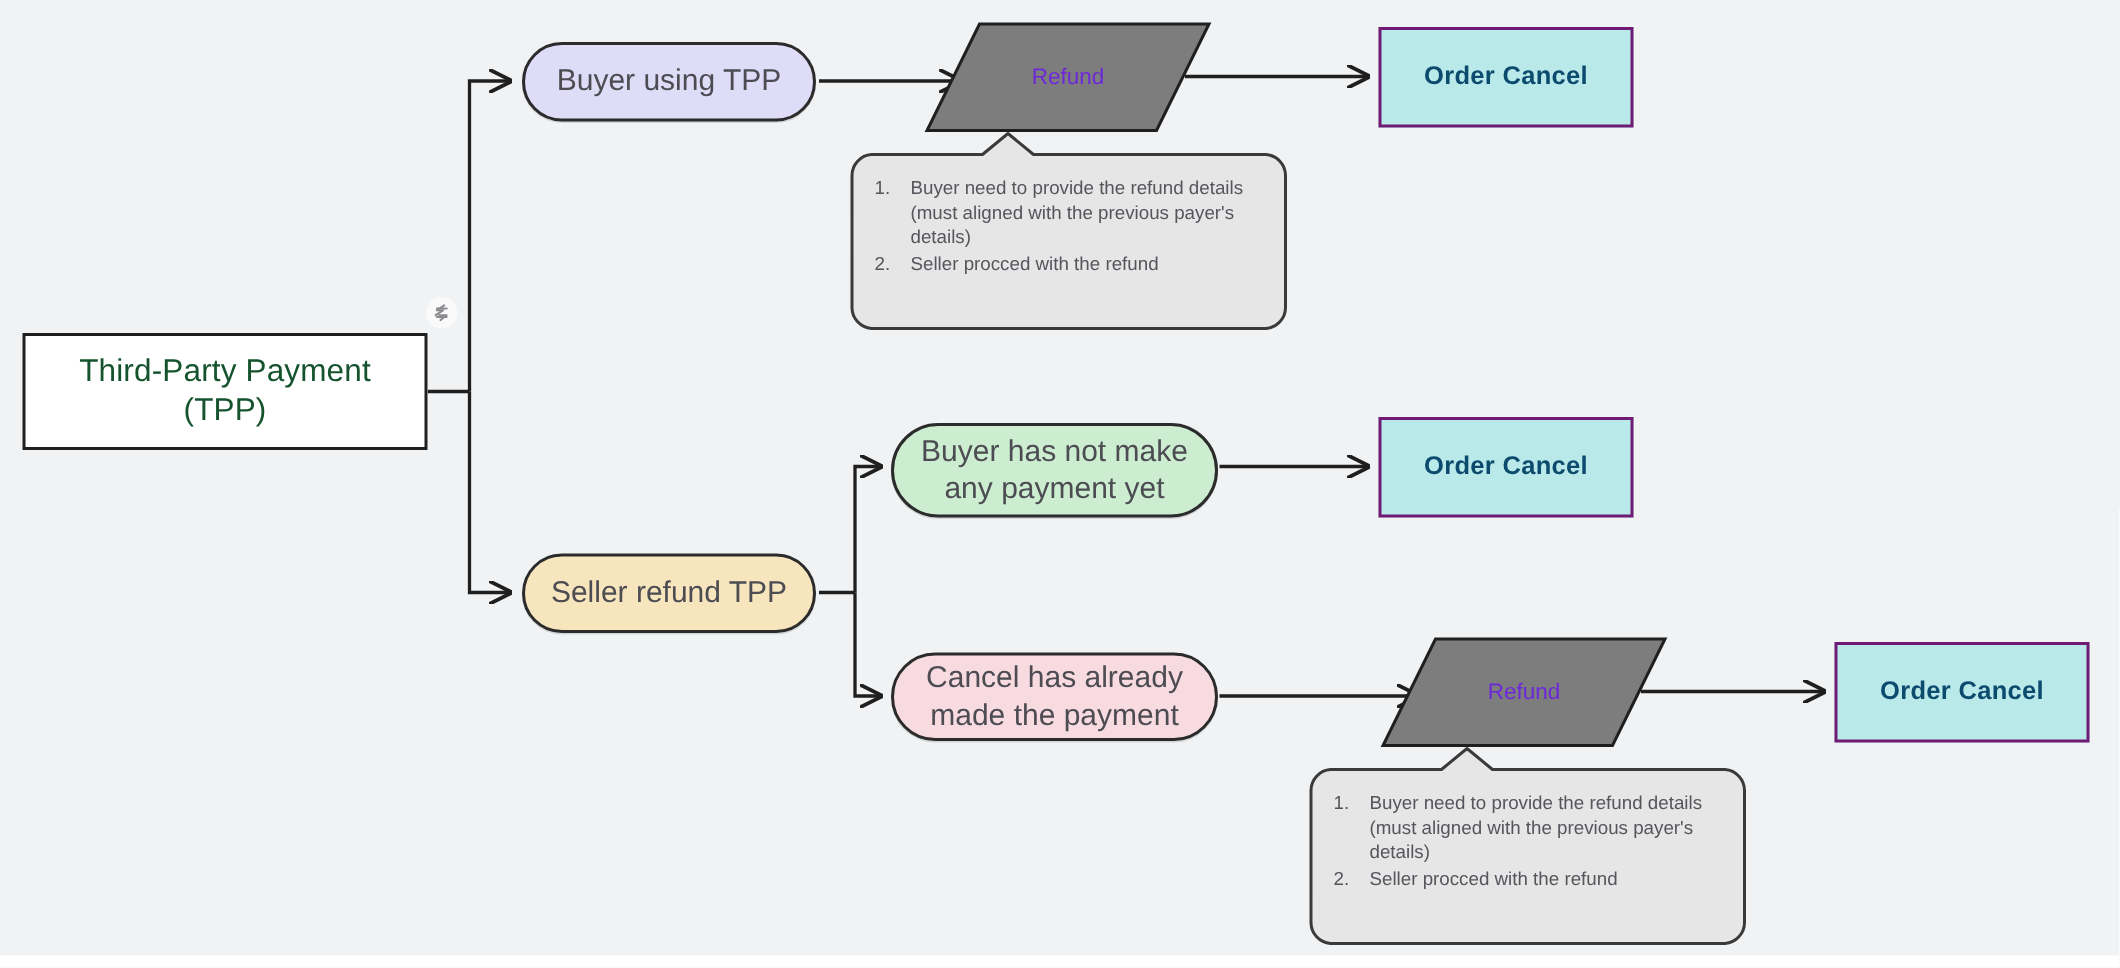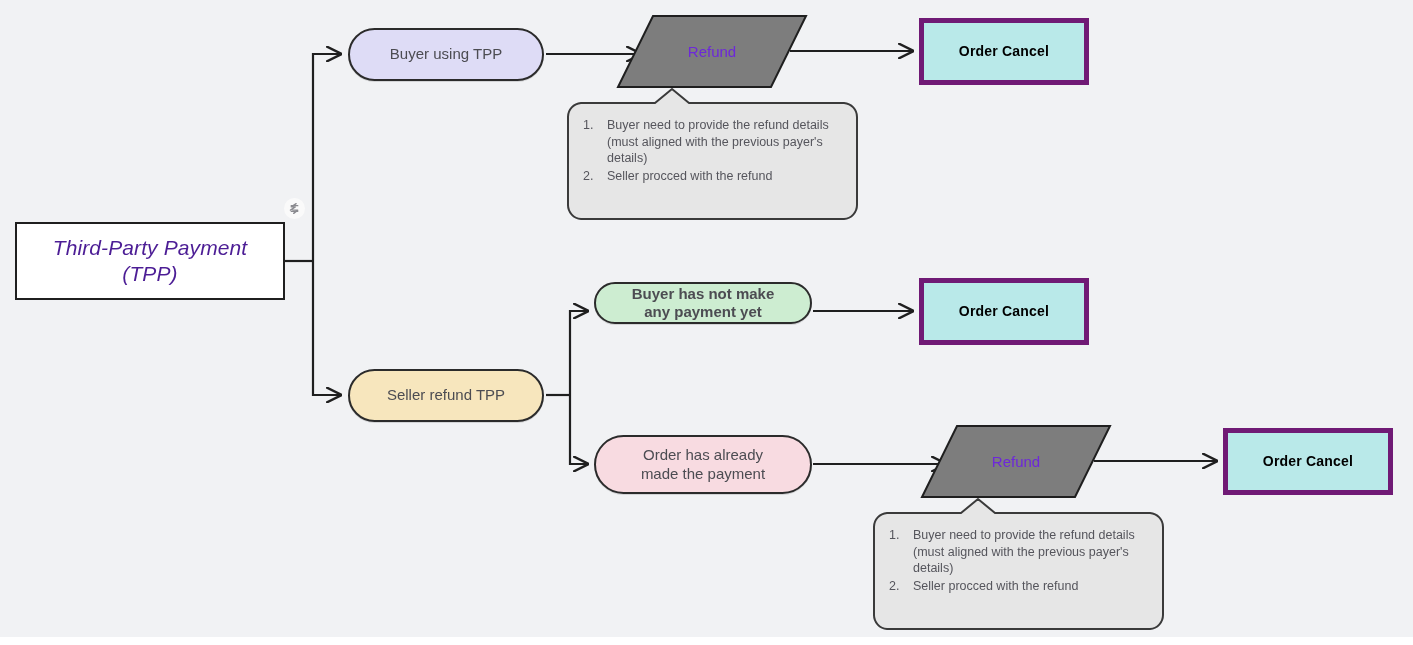--- a/index.html
+++ b/index.html
@@ -35,45 +35,44 @@
     text-align: center;
     line-height: 1.22;
     white-space: pre-line;
     z-index: 3;
   }
 
   
   .root-box {
     background: #ffffff;
     border: 2px solid #1f1f1f;
-    color: #4c1d95;
+    color: #14532d;
     font-size: 21px;
     letter-spacing: 0.1px;
-    font-style: italic;
   }
 
   
   .pill {
     border-radius: 999px;
     border: 2px solid #2b2b2b;
-    font-size: 15px;
+    font-size: 20px;
     color: #4c4c52;
     box-shadow: 0 1px 0 rgba(0,0,0,0.12);
   }
   .pill-lavender { background: #dedcf6; }
   .pill-tan      { background: #f7e6bd; }
   .pill-green    { background: #cdedd1; }
   .pill-pink     { background: #f8dbe1; }
 
   
   .cyan-box {
     background: #b9e9e9;
-    border: 5px solid #701a75;
-    color: #000000;
-    font-size: 14px;
+    border: 2px solid #701a75;
+    color: #0c4a6e;
+    font-size: 17px;
     font-weight: 600;
     letter-spacing: 0.2px;
   }
 
   
   .para-wrap {
     position: absolute;
     z-index: 3;
   }
   .para-wrap svg { display: block; overflow: visible; }
@@ -186,24 +185,24 @@
     <svg width="13" height="13" viewBox="0 0 16 16" aria-hidden="true">
       <path d="M10 2 L4 6 L9 6 L3 10 M6 10 L12 10 L7 14" fill="none" stroke="#8b8b90" stroke-width="1.7" stroke-linecap="round" stroke-linejoin="round"></path>
       <path d="M4 4.5 L12 4.5 M4 11.5 L12 11.5" fill="none" stroke="#8b8b90" stroke-width="1.7" stroke-linecap="round"></path>
     </svg>
   </div>
 
   <div class="node pill pill-lavender" style="left:348px; top:28px; width:196px; height:53px;">Buyer using TPP</div>
 
   <div class="node pill pill-tan" style="left:348px; top:369px; width:196px; height:53px;">Seller refund TPP</div>
 
-  <div class="node pill pill-green" style="left:594px; top:282px; width:218px; height:42px;font-weight:bold;">Buyer has not make
+  <div class="node pill pill-green" style="left:594px; top:282px; width:218px; height:63px;">Buyer has not make
 any payment yet</div>
 
-  <div class="node pill pill-pink" style="left:594px; top:435px; width:218px; height:59px;">Order has already
+  <div class="node pill pill-pink" style="left:594px; top:435px; width:218px; height:59px;">Cancel has already
 made the payment</div>
 
   <div class="para-wrap" style="left:617px; top:15px; width:190px; height:73px;">
     <svg width="190" height="73" viewBox="0 0 190 73">
       <polygon points="36,1 189,1 154,72 1,72" fill="#7d7d7d" stroke="#1f1f1f" stroke-width="2"></polygon>
     </svg>
     <div class="para-label">Refund</div>
   </div>
 
   <div class="para-wrap" style="left:921px; top:425px; width:190px; height:73px;">

